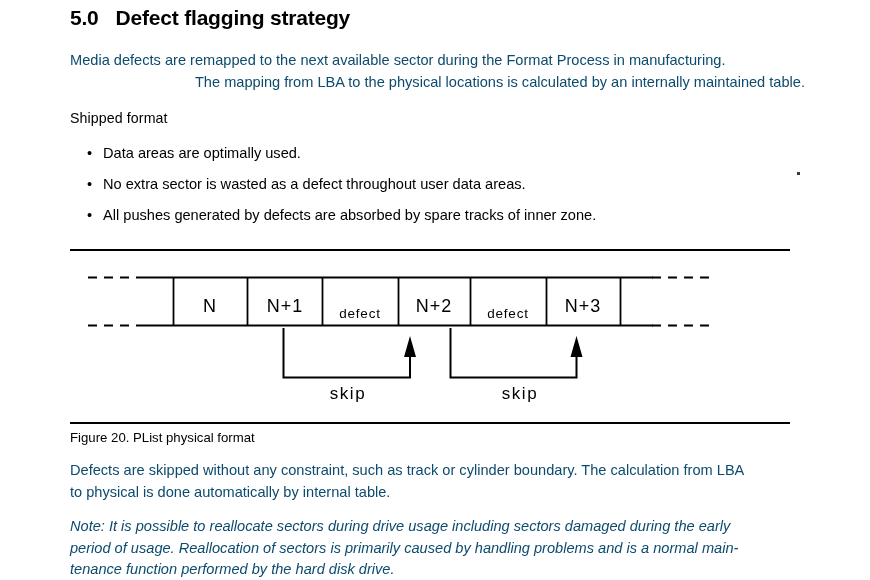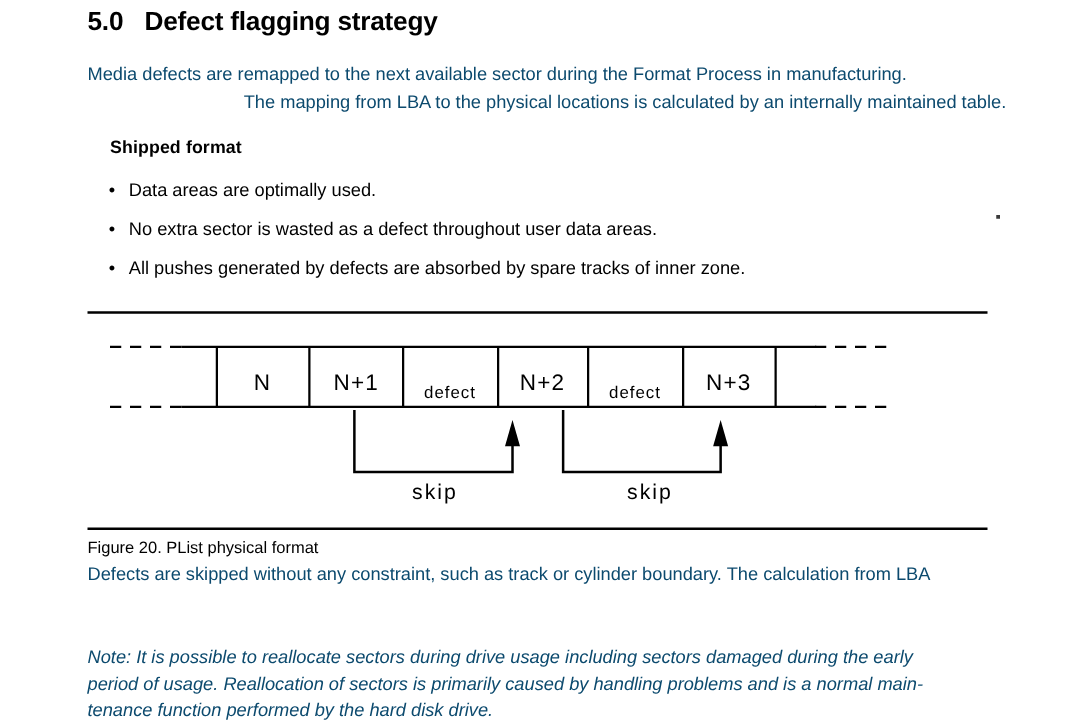--- a/index.html
+++ b/index.html
@@ -44,24 +44,24 @@
   }
   #intro-para {
     left: 70px;
     top: 50px;
     width: 735px;
   }
   #intro-para .l2 { display: block; text-align: right; }
 
   .subhead {
     position: absolute;
-    left: 88px;
+    left: 70px;
     top: 110px;
     font-size: 14.2px;
-    font-weight: bold;
+    font-weight: normal;
     letter-spacing: 0.1px;
   }
 
   
   .bullets {
     position: absolute;
     left: 86px;
     top: 145px;
     width: 700px;
   }
@@ -104,21 +104,21 @@
     position: absolute;
     left: 70px;
     top: 429px;
     font-size: 13.2px;
     line-height: 18px;
   }
 
   
   #defects-para {
     left: 70px;
-    top: 450px;
+    top: 460px;
     width: 740px;
   }
   #note-para {
     left: 70px;
     top: 516px;
     width: 740px;
     font-style: italic;
     line-height: 21.5px;
   }
   #note-para .l2, #note-para .l3 { display: block; }
@@ -220,20 +220,21 @@
 
       <text class="skip-label" x="348" y="399" text-anchor="middle">skip</text>
       <text class="skip-label" x="520" y="399" text-anchor="middle">skip</text>
     </svg>
   </div>
 
   <div class="fig-caption">Figure 20. PList physical format</div>
 
   <div class="para" id="defects-para">
     <span class="l1">Defects are skipped without any constraint, such as track or cylinder boundary.  The calculation from LBA</span>
+    <span class="l2" style="display:block">to physical is done automatically by internal table.</span>
   </div>
 
   <div class="para" id="note-para">
     <span class="l1">Note: It is possible to reallocate sectors during drive usage including sectors damaged during the early</span>
     <span class="l2">period of usage. Reallocation of sectors is primarily caused by handling problems and is a normal main-</span>
     <span class="l3">tenance function performed by the hard disk drive.</span>
   </div>
 
   <div class="artifact"></div>
 

